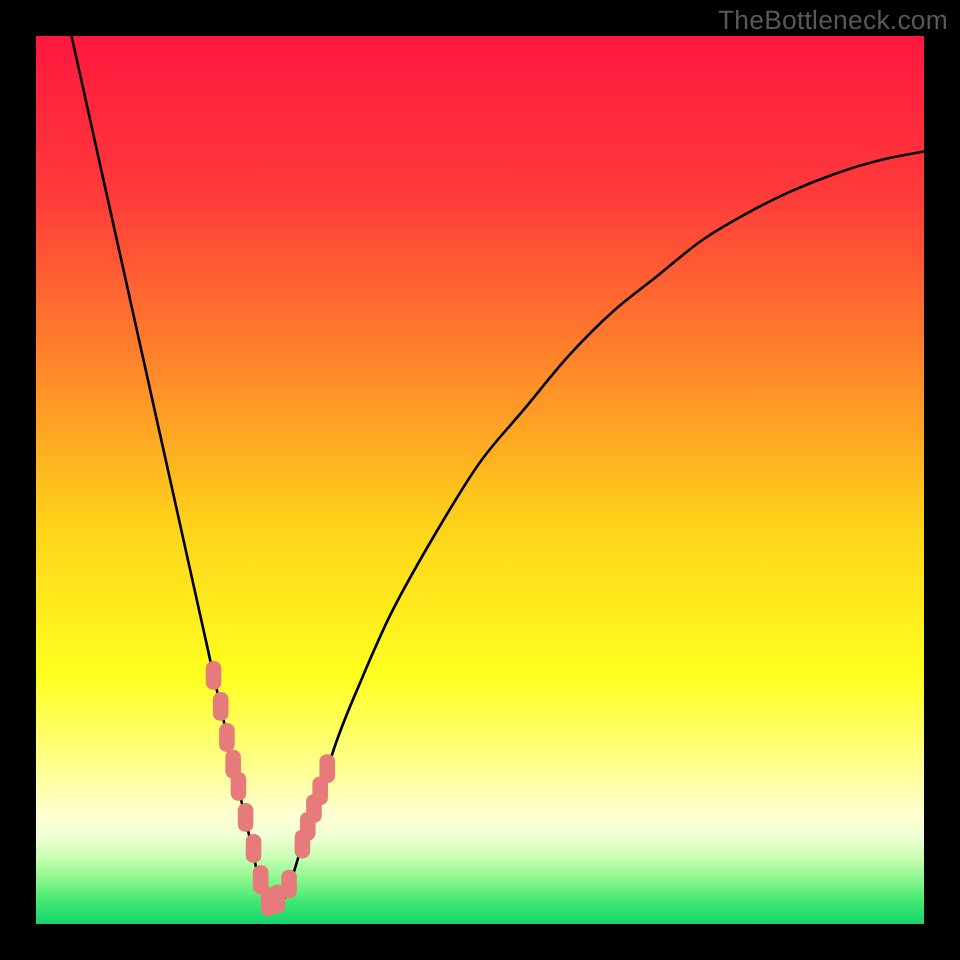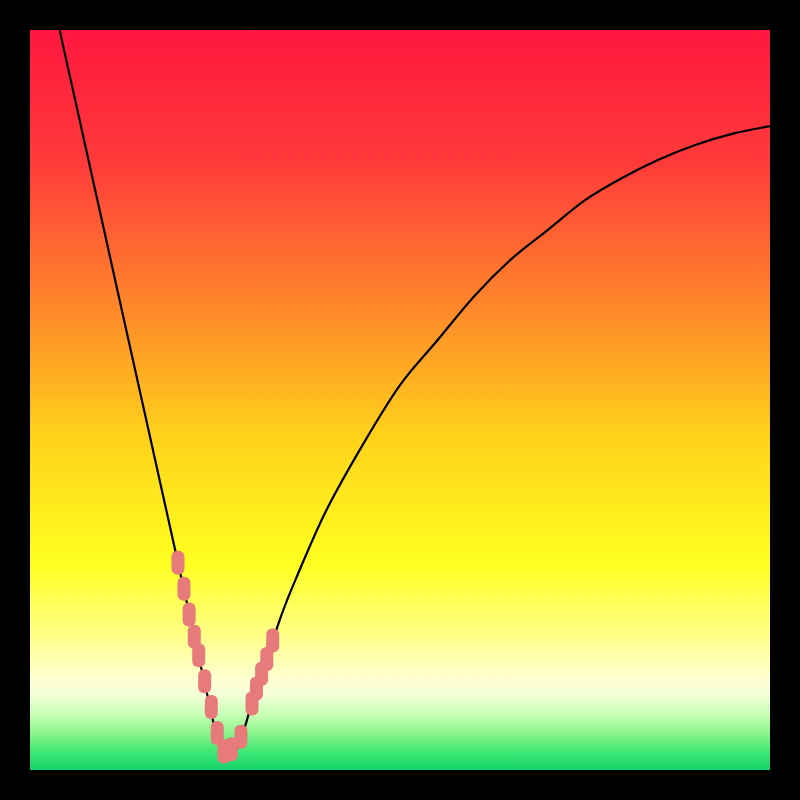--- a/index.html
+++ b/index.html
@@ -32,20 +32,21 @@
     top: 30px;
     width: 740px;
     height: 740px;
   }
   svg { display: block; }
 </style>
 </head>
 <body>
 
 <div class="frame">
+  <div class="watermark">TheBottleneck.com</div>
 
   <div class="plot">
     <svg id="chart-svg" width="740" height="740" viewBox="0 0 740 740">
       <defs>
         <linearGradient id="bg-grad" x1="0" y1="0" x2="0" y2="1">
             <stop offset="0%" stop-color="#ff173f"></stop>
             <stop offset="18%" stop-color="#ff3b3a"></stop>
             <stop offset="38%" stop-color="#ff8a2a"></stop>
             <stop offset="55.00000000000001%" stop-color="#ffd21a"></stop>
             <stop offset="72%" stop-color="#ffff20"></stop>

